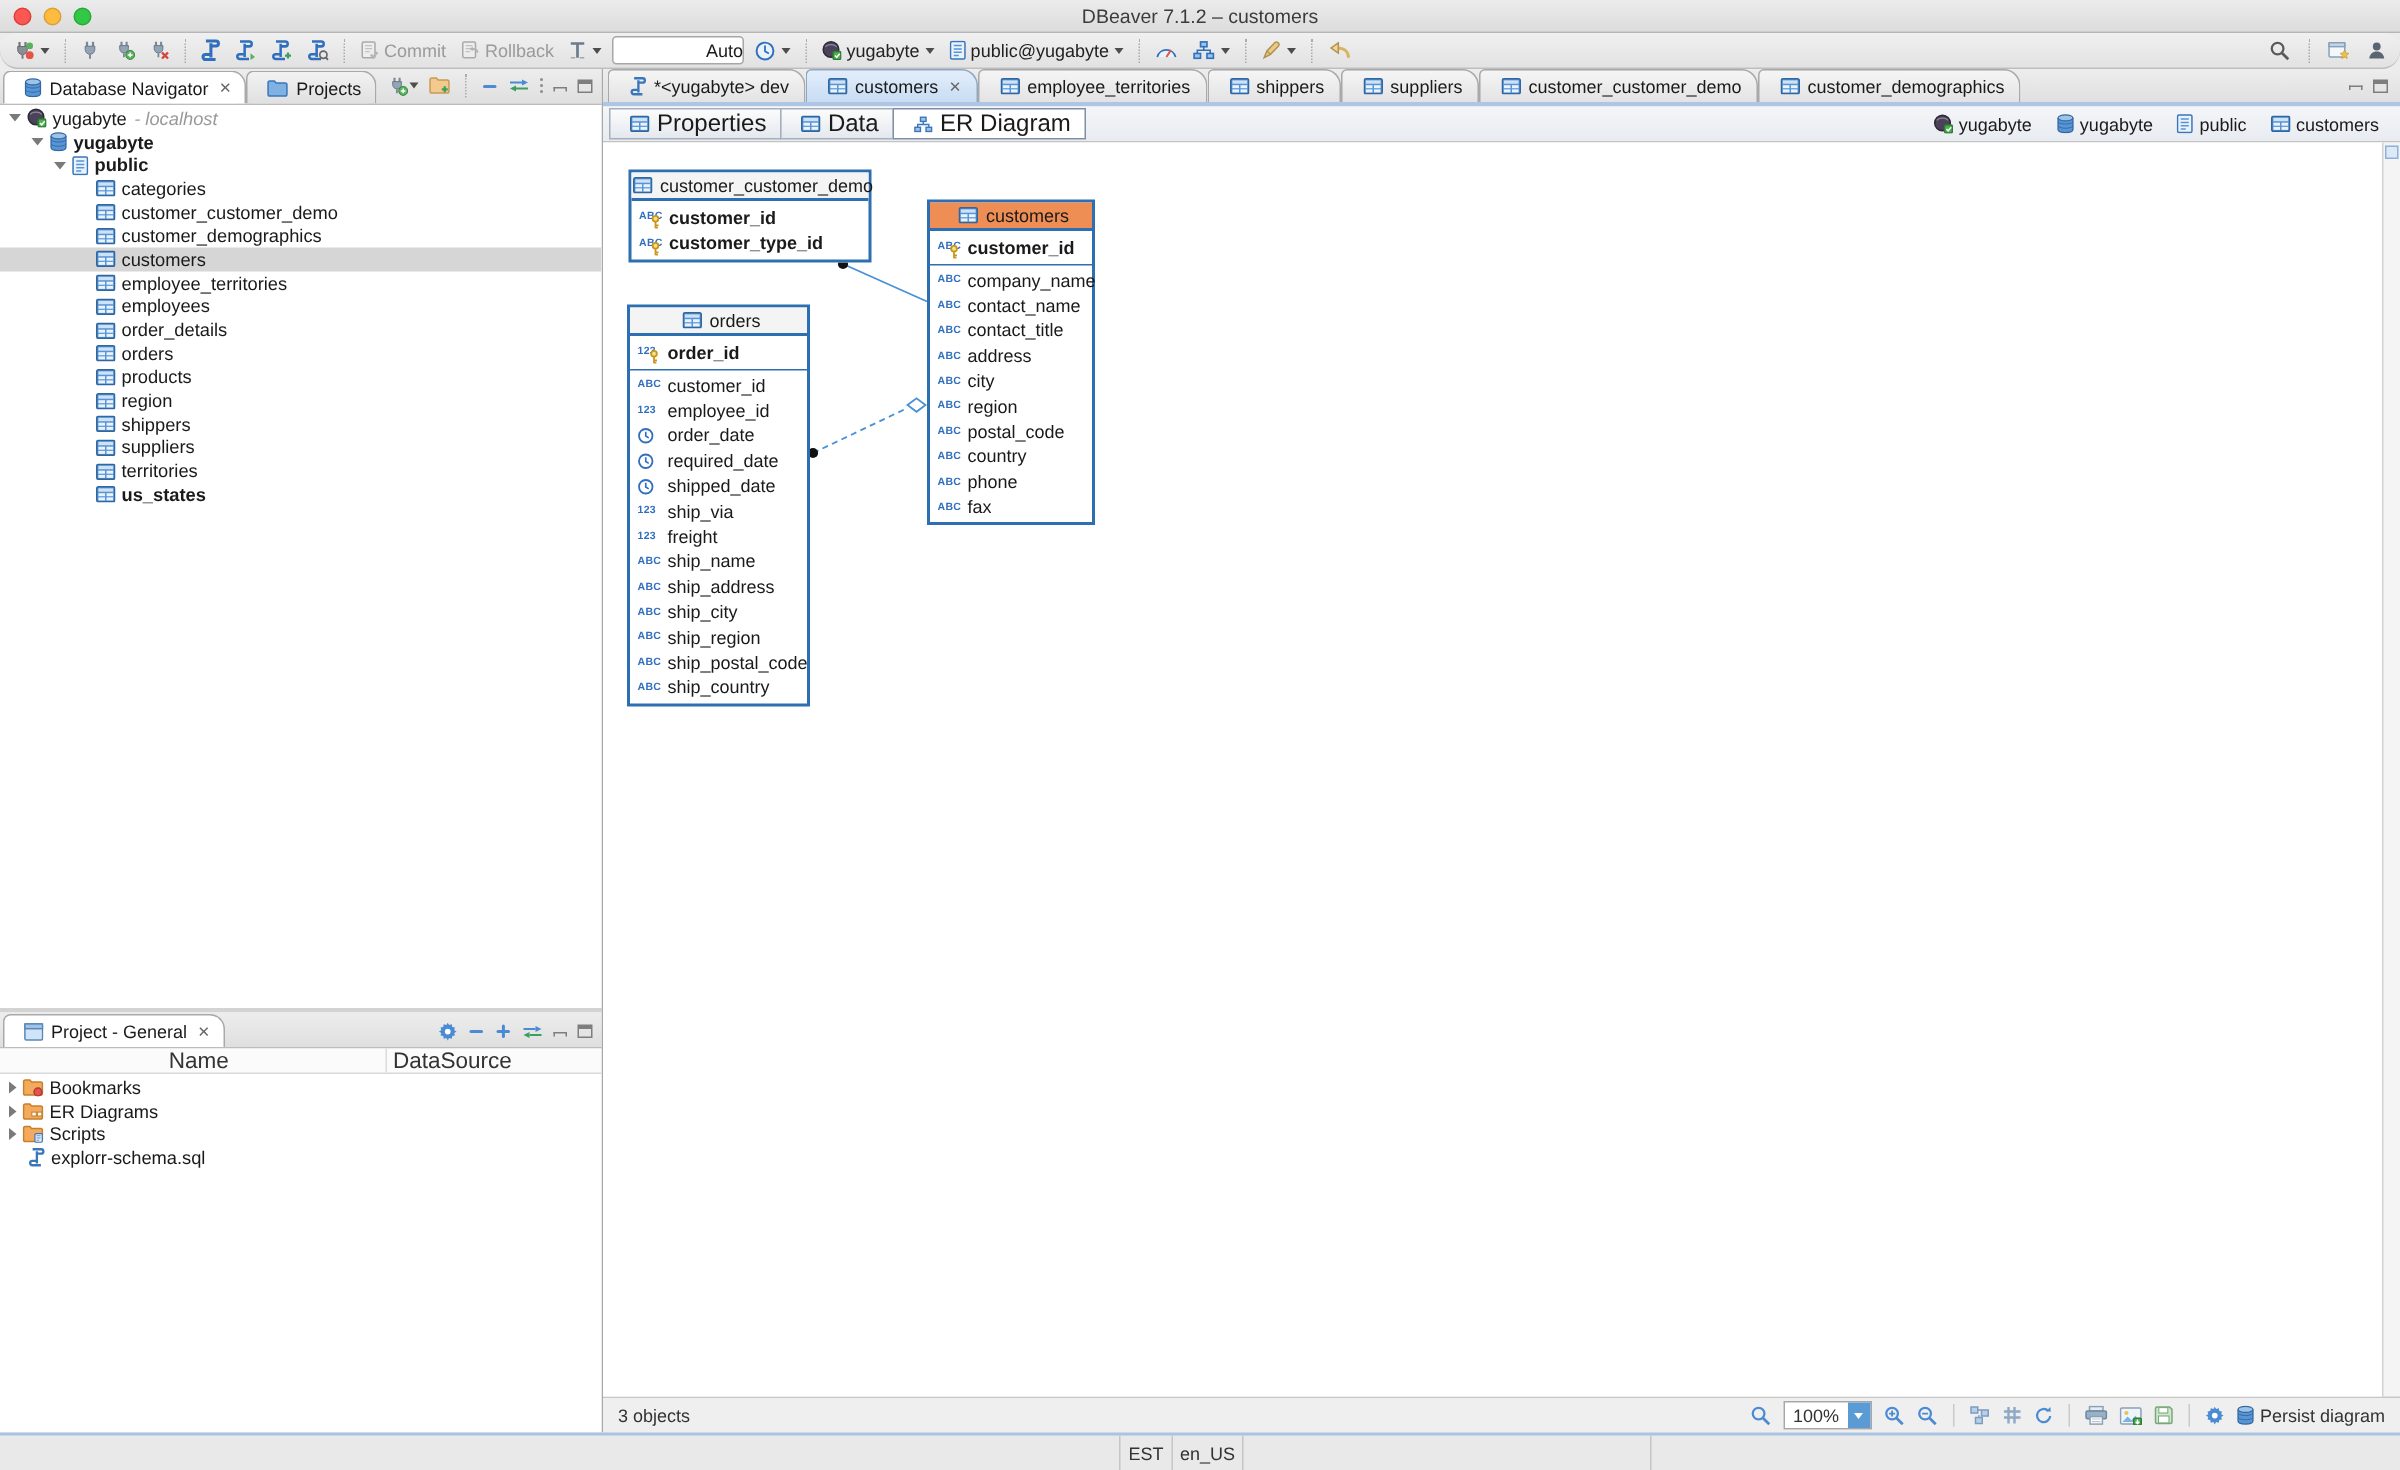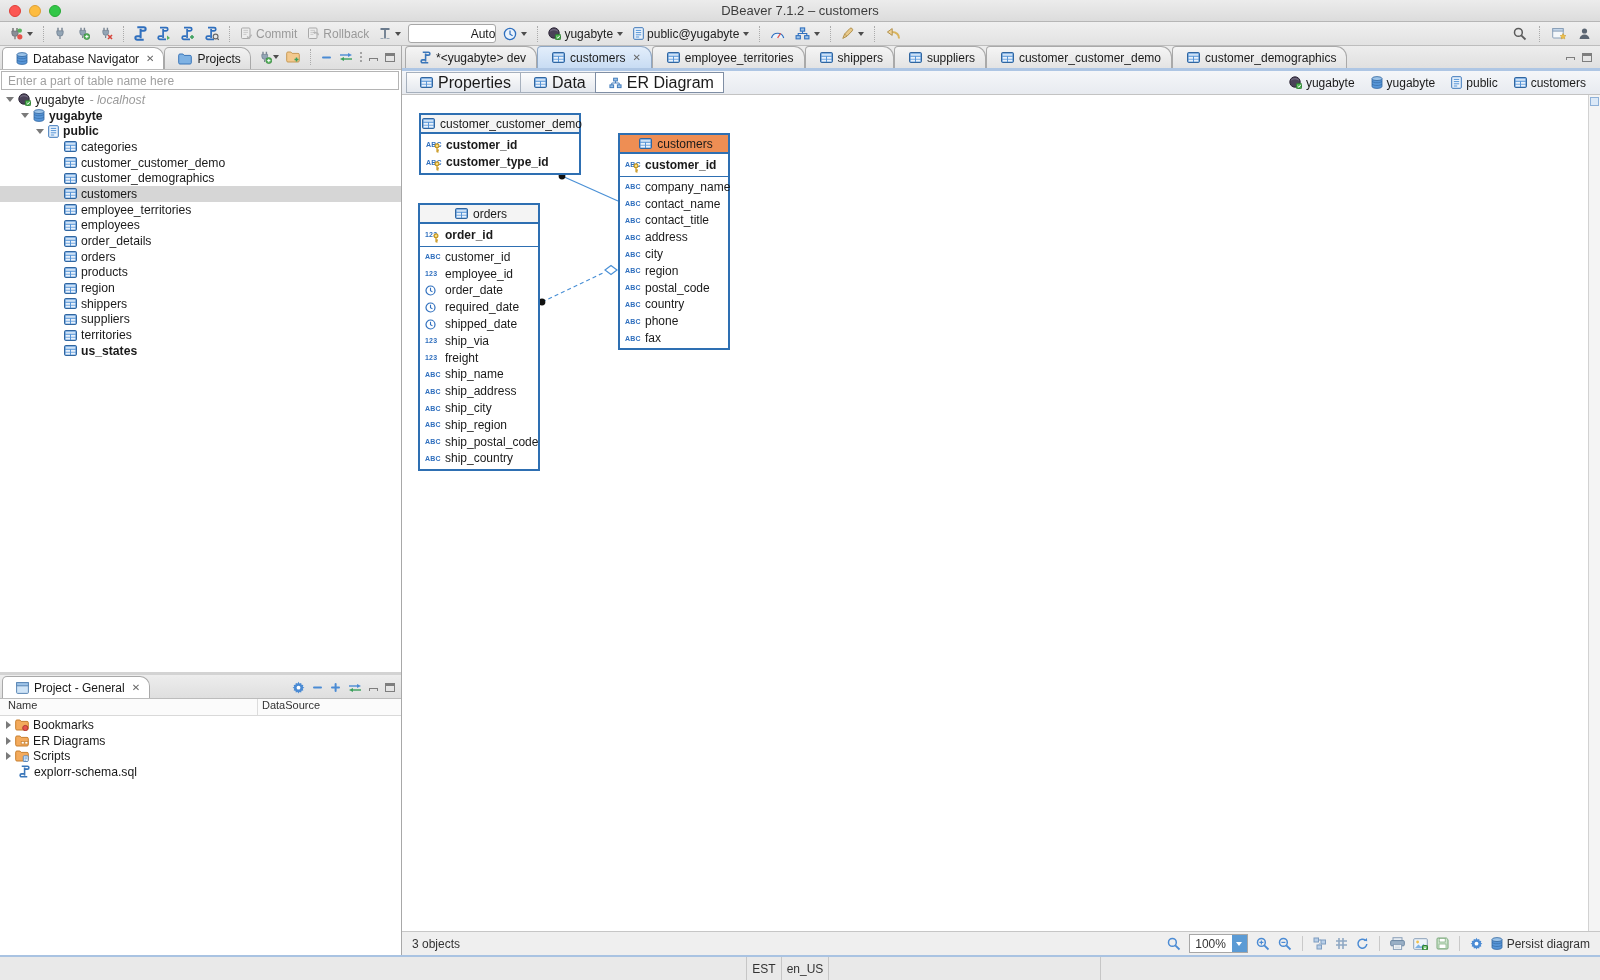--- a/index.html
+++ b/index.html
@@ -11,21 +11,21 @@
   
   .titlebar { height:22px; background:linear-gradient(#ececec,#dcdcdc); border-bottom:1px solid #b6b6b6;
               position:relative; display:flex; align-items:center; flex:0 0 22px; }
   .lights { display:flex; gap:8px; margin-left:9px; }
   .light { width:12px; height:12px; border-radius:50%; }
   .light.r{background:#fc5753;border:1px solid #df3e38;} .light.y{background:#fdbc40;border:1px solid #de9f34;} .light.g{background:#33c748;border:1px solid #27aa35;}
   .wtitle { position:absolute; left:0; right:0; text-align:center; font-size:13px; color:#3c3c3c; }
 
   
   .toolbar { height:24px; flex:0 0 24px; background:linear-gradient(#f0f0f0,#e2e2e2); border-bottom:1px solid #bdbdbd;
-             display:flex; align-items:center; padding:0 6px; gap:4px; }
+             display:flex; align-items:center; padding:0 6px; gap:4px;border-radius:12px; }
   .tb-right { margin-left:auto; display:flex; align-items:center; gap:6px; }
   .tbtn { display:flex; align-items:center; gap:3px; padding:1px 3px; border-radius:3px; }
   .tbtn svg { display:block; }
   .tlabel { font-size:12px; color:#222; }
   .tlabel.dis { color:#9a9a9a; }
   .tsep { width:1px; height:16px; border-left:1px dotted #ababab; margin:0 3px; }
   .darr { width:0; height:0; border-left:3.5px solid transparent; border-right:3.5px solid transparent; border-top:4px solid #4d4d4d; margin-left:1px;}
   .combo { background:#fff; border:1px solid #a7a7a7; border-radius:3px; width:88px; height:19px;
            display:flex; align-items:center; justify-content:flex-end; font-size:12px; }
 
@@ -60,21 +60,21 @@
   .trow .suffix { color:#9a9a9a; font-style:italic; margin-left:5px; }
   .tri { width:0; height:0; display:inline-block; }
   .tri.open { border-left:4px solid transparent; border-right:4px solid transparent; border-top:5px solid #7a7a7a; }
   .tri.closed { border-top:4px solid transparent; border-bottom:4px solid transparent; border-left:5px solid #7a7a7a; }
   .tspace { width:9px; display:inline-block; }
   .ticon { display:inline-flex; margin-left:4px; }
   .ticon svg { display:block; }
 
   
   .proj { height:283px; flex:0 0 283px; display:flex; flex-direction:column; border-top:3px solid #d3d3d3; }
-  .cols { height:17px; flex:0 0 17px; display:flex; font-size:11px; color:#333; background:#fbfbfb; border-bottom:1px solid #d9d9d9; }
+  .cols { height:17px; flex:0 0 17px; display:flex; font-size:15px; color:#333; background:#fbfbfb; border-bottom:1px solid #d9d9d9;text-align:center; }
   .cols .c1 { width:258px; padding-left:8px; border-right:1px solid #dcdcdc; }
   .cols .c2 { padding-left:4px; }
 
   
   .etabs { height:25px; flex:0 0 25px; background:linear-gradient(#ededed,#e0e0e0); display:flex; align-items:flex-end;
            padding-left:3px; border-bottom:3px solid #aec6e4; }
   .etab { display:flex; align-items:center; gap:5px; height:22px; padding:0 10px; font-size:12px;
           border:1px solid #a9a9a9; border-bottom:none; border-radius:4px 11px 0 0; background:linear-gradient(#f5f5f5,#e3e3e3); }
   .etab.active { background:linear-gradient(#e3eefb,#c8dcf3); border-color:#8fa7c4; }
   .ewin { margin-left:auto; display:flex; gap:7px; padding:0 8px 6px 0; }
@@ -372,21 +372,20 @@
             </span>
           <span class="vdots">
               <i></i>
               <i></i>
               <i></i>
             </span>
           <span class="mini"></span>
           <span class="maxi"></span>
         </span>
       </div>
-      <input class="filter" placeholder="Enter a part of table name here" style="">
       <div class="tree" id="nav-tree">
           <div class="trow" style="padding-left: 6px;">
             <span class="tri open"></span>
             <span class="ticon">
               <svg width="13" height="13" viewBox="0 0 13 13">
                 <circle cx="6" cy="6" r="5.2" fill="#4a4258" stroke="#2e2838"></circle>
                 <path d="M2.2 4.2c1.2-1.8 6-2 7.6 0" stroke="#8d8699" fill="none" stroke-width=".8"></path>
                 <rect x="7.4" y="7.4" width="5.2" height="5.2" rx="1" fill="#4caf50" stroke="#2e7d32"></rect>
                 <path d="M8.6 10l1.2 1.2 2-2.4" stroke="#fff" fill="none" stroke-width="1"></path>
               </svg>

